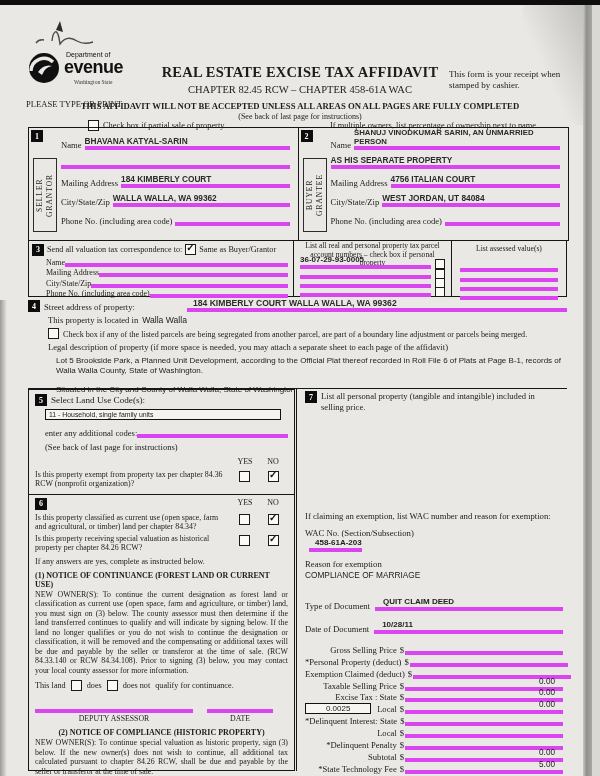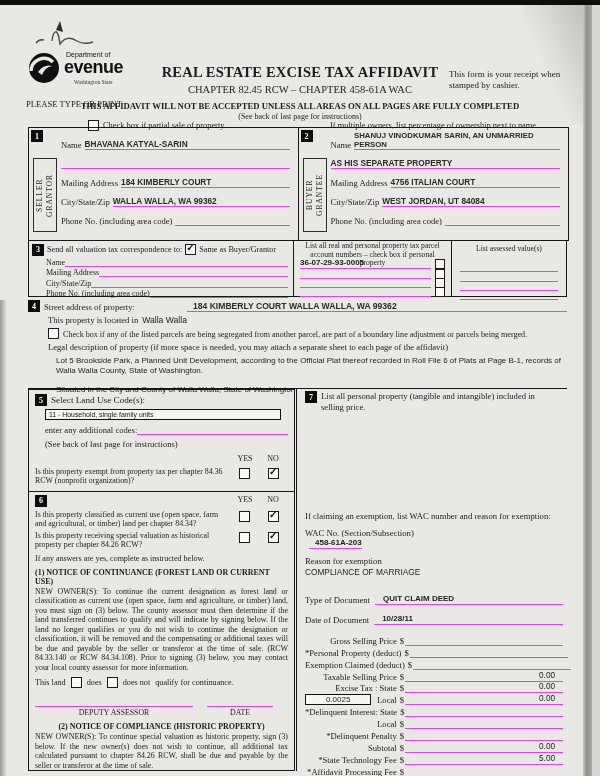--- a/index.html
+++ b/index.html
@@ -23,21 +23,21 @@
   .fill-n{font-family:"Liberation Sans",sans-serif;font-weight:400;color:#222;}
 
   .badge{display:inline-flex;align-items:center;justify-content:center;
     width:12px;height:12px;background:#0c0c0c;color:#fff;
     font:700 8px "Liberation Serif",serif;flex:none;}
   .cb{display:inline-block;width:9px;height:9px;border:1.2px solid #1a1a1a;
     background:#fbfaf7;position:relative;flex:none;vertical-align:-1px;}
   .cb.small{width:8px;height:8px;}
   .cb.checked::after{content:"\2713";position:absolute;left:0px;top:-3px;
     font:700 10px "Liberation Sans",sans-serif;color:#111;}
-  .uline{border-bottom:1px solid #d946ef;min-height:10px;}
+  .uline{border-bottom:4px solid #d946ef;min-height:10px;}
   .frow{display:flex;align-items:flex-end;}
 
   
   .title{left:135px;top:64px;width:330px;text-align:center;
     font-weight:700;font-size:14.5px;letter-spacing:.2px;}
   .subtitle{left:135px;top:84px;width:330px;text-align:center;font-size:10.5px;}
   .receipt{left:449px;top:69px;width:128px;font-size:9px;line-height:11px;}
   .warning{left:30px;top:101px;width:540px;text-align:center;font-weight:700;font-size:8.7px;}
   .seeback{left:30px;top:112px;width:540px;text-align:center;font-size:8px;}
   .typeprint{left:26px;top:99px;font-size:8.6px;}

